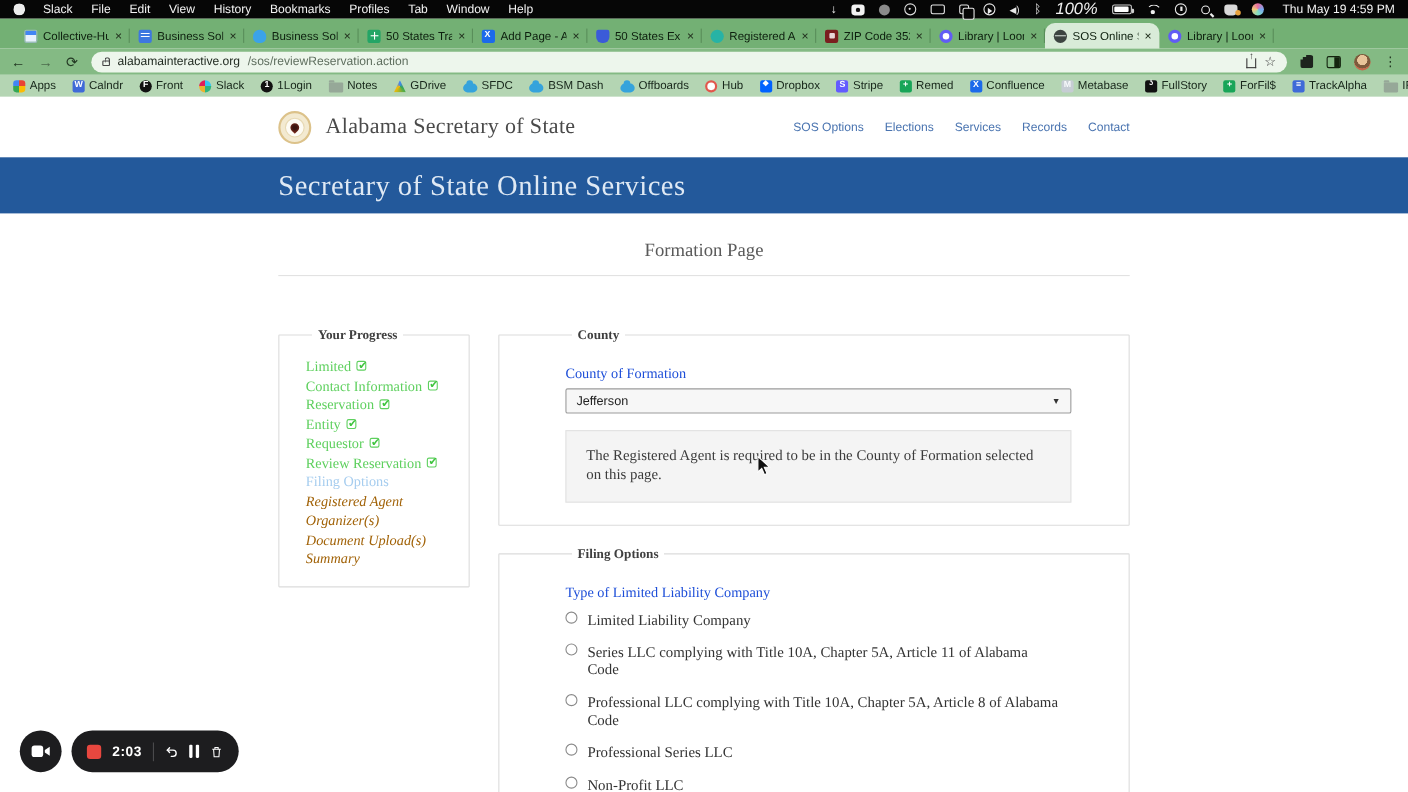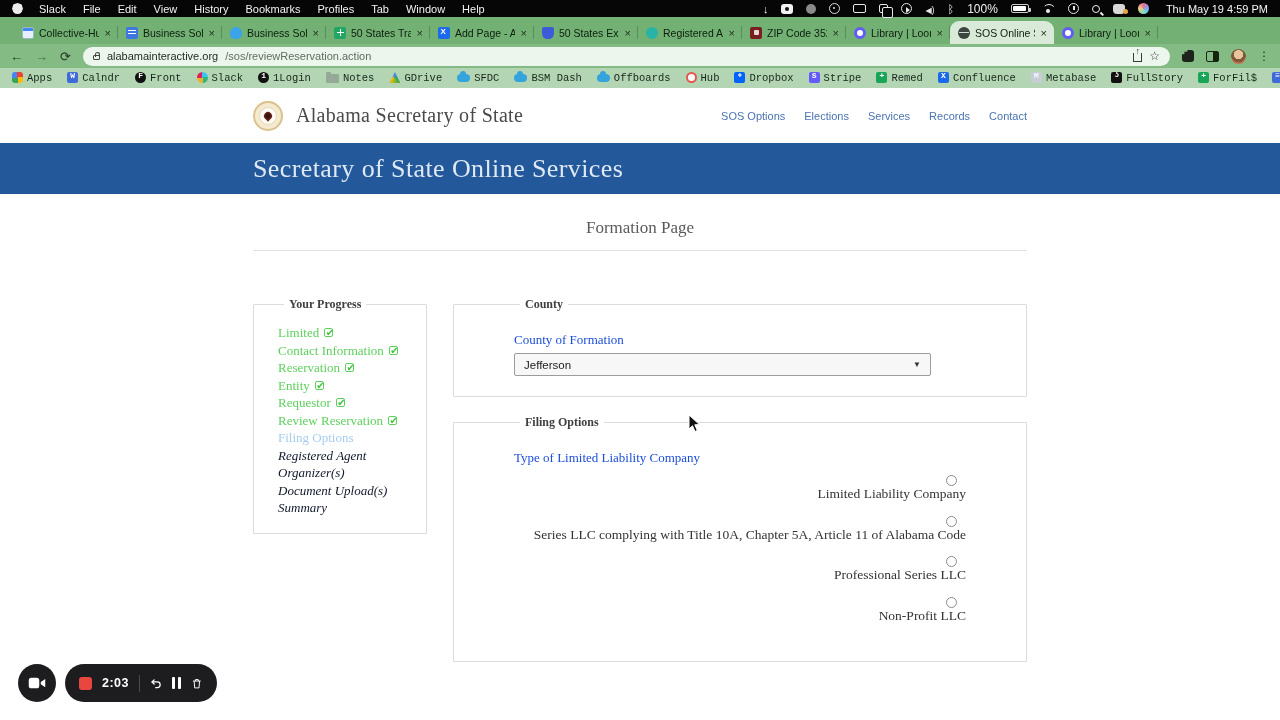--- a/index.html
+++ b/index.html
@@ -22,21 +22,21 @@
   .cd-icon { width:11px; height:11px; border-radius:50%; border:1.5px solid #ddd; }
   .cd-icon::after { content:""; position:absolute; left:3px; top:3px; width:2px; height:2px; background:#ddd; border-radius:50%; }
   .display-icon { width:13px; height:9px; border:1.5px solid #e8e8e8; border-radius:2px; }
   .copy-icon { width:9px; height:9px; border:1.5px solid #e8e8e8; border-radius:2px; }
   .copy-icon::after { content:""; position:absolute; left:2px; top:2px; width:9px; height:9px; border:1.5px solid #e8e8e8; border-radius:2px; background:#060606; }
   .play-icon { width:11px; height:11px; border-radius:50%; border:1.5px solid #e8e8e8; }
   .play-icon::after { content:""; position:absolute; left:3.5px; top:2.5px; border-left:4px solid #e8e8e8; border-top:3px solid transparent; border-bottom:3px solid transparent; }
   .volume-icon::before { content:"◀"; font-size:8px; color:#e8e8e8; }
   .volume-icon::after { content:")"; font-size:9px; color:#e8e8e8; }
   .bluetooth-icon::before { content:"ᛒ"; font-size:11px; color:#e8e8e8; }
-  .battery-label { font-size:12px; color:#f0f0f0; }
+  .battery-label { font-size:15px; color:#f0f0f0;font-style:italic; }
   .battery-icon { width:18px; height:9px; border:1px solid #cfcfcf; border-radius:2px; }
   .battery-icon::before { content:""; position:absolute; left:1px; top:1px; bottom:1px; width:13px; background:#fff; border-radius:1px; }
   .battery-icon::after { content:""; position:absolute; right:-3px; top:2.5px; width:2px; height:4px; background:#cfcfcf; border-radius:0 1px 1px 0; }
   .wifi-icon { width:13px; height:9px; overflow:hidden; }
   .wifi-icon::before { content:""; position:absolute; left:0.5px; top:0; width:12px; height:12px; border:1.8px solid #eee; border-radius:50%; clip-path:polygon(50% 50%,0 0,100% 0); }
   .wifi-icon::after { content:""; position:absolute; left:4.6px; top:5px; width:4px; height:4px; background:#eee; border-radius:50%; }
   .clockm-icon { width:11px; height:11px; border-radius:50%; border:1.5px solid #e8e8e8; }
   .clockm-icon::after { content:""; position:absolute; left:4.5px; top:2px; width:1.5px; height:4px; background:#e8e8e8; }
   .search-icon { width:8px; height:8px; border:1.5px solid #eee; border-radius:50%; }
   .search-icon::after { content:""; position:absolute; left:7px; top:7px; width:4px; height:1.6px; background:#eee; transform:rotate(45deg); }
@@ -87,21 +87,21 @@
   .share-icon::before { content:"↑"; position:absolute; left:1.2px; top:-7px; font-size:9px; color:#3a3a3a; }
   .star-icon { color:#3a3a3a; font-size:12px; }
   .ext-icon { width:12px; height:12px; background:#1d231d; border-radius:3px; clip-path:polygon(0 35%,20% 35%,20% 15%,45% 15%,45% 0,100% 0,100% 100%,0 100%); }
   .panel-icon { width:13px; height:11px; border:1.5px solid #14240f; border-radius:2px; position:relative; }
   .panel-icon::after { content:""; position:absolute; right:0; top:0; bottom:0; width:5px; background:#14240f; }
   .avatar { width:15px; height:15px; border-radius:50%; background:radial-gradient(circle at 50% 38%, #e8c49a 0 38%, #7d5a3c 40% 62%, #c46a4e 64%); }
   .menu-dots { font-size:12px; color:#233823; letter-spacing:0; }
 
   
   .bookmarks { height:20px; background:#b4d5b3; display:flex; align-items:center; padding:0 12px; gap:15px; font-size:10.5px; color:#17261a; }
-  .bm { display:flex; align-items:flex-start; gap:4px; white-space:nowrap;font-family:Liberation Mono, monospace; }
+  .bm { display:flex; align-items:flex-end; gap:4px; white-space:nowrap; }
   .bm-ic { width:11px; height:11px; border-radius:2px; position:relative; flex-shrink:0; display:inline-block; }
   .bm-ic::after { position:absolute; left:0; right:0; top:-1px; text-align:center; font-size:8px; font-weight:bold; color:#fff; }
   .ic-apps { background:conic-gradient(#ea4335 0 25%, #fbbc04 0 50%, #34a853 0 75%, #4285f4 0); border-radius:3px; }
   .ic-calndr { background:#3f6ad8; } .ic-calndr::after { content:"W"; }
   .ic-front { background:#111; border-radius:50%; } .ic-front::after { content:"F"; }
   .ic-slack { background:conic-gradient(#36c5f0 0 25%, #2eb67d 0 50%, #ecb22e 0 75%, #e01e5a 0); border-radius:50%; }
   .ic-1login { background:#111; border-radius:50%; } .ic-1login::after { content:"1"; }
   .ic-folder { width:13px; height:9px; background:#96a898; border-radius:1px; margin-top:2px; }
   .ic-folder::before { content:""; position:absolute; left:0; top:-2px; width:5px; height:2px; background:#96a898; border-radius:1px 1px 0 0; }
   .ic-gdrive { background:conic-gradient(#4285f4,#34a853,#fbbc04,#4285f4); clip-path:polygon(50% 0,100% 100%,0 100%); border-radius:0; }
@@ -137,36 +137,36 @@
 
   .columns { display:flex; gap:26px; margin-top:46px; align-items:flex-start; font-family:"Liberation Serif", serif; }
   fieldset { border:1px solid #dcdcdc; border-radius:1px; }
   legend { font-size:12px; font-weight:bold; color:#3f3f3f; padding:0 5px; margin-left:6px; font-family:"Liberation Serif", serif; }
 
   .progress-fs { width:174px; padding:8px 6px 16px 24px; flex-shrink:0; }
   .progress-list { list-style:none; margin-top:4px; }
   .progress-list li { font-size:13px; line-height:17.5px; white-space:nowrap; }
   li.done { color:#5ed05e; }
   li.current { color:#a6cdef; }
-  li.todo { color:#0f172a; font-style:italic; }
+  li.todo { color:#a16207; font-style:italic; }
   .check { display:none; width:9px; height:9px; border:1.5px solid #5ed05e; border-radius:2px; margin-left:5px; position:relative; vertical-align:0px; }
   .check.done { display:inline-block; }
   .check::after { content:"✔"; position:absolute; left:0.5px; top:-5px; font-size:10px; color:#3fc43f; }
 
   .right-col { flex:1; }
-  .county-fs { padding:12px 95px 20px 60px; margin-bottom:18px; }
+  .county-fs { padding:12px 52px 20px 60px; margin-bottom:18px; }
   .filing-fs { padding:12px 60px 24px 60px; }
   .red-label { display:block; font-size:13px; color:#1d4ed8; margin:8px 0 5px; }
   .select { width:100%; height:23px; background:#f7f7f7; border:1px solid #9c9c9c; border-radius:2px;
             display:flex; align-items:center; justify-content:space-between; padding:0 9px;
             font-family:"Liberation Sans", sans-serif; font-size:11.5px; color:#222; }
   .select .caret { font-size:8px; color:#333; }
   .note { margin-top:15px; background:#f4f4f4; border:1px solid #e2e2e2; padding:14px 18px 16px; font-size:13.5px; color:#3b3b3b; line-height:1.25; }
 
-  .radio-row { display:flex; align-items:flex-end; margin:9px 0 13.5px;flex-direction:column; }
+  .radio-row { display:flex; align-items:flex-start; margin:9px 0 13.5px; }
   .radio { width:11px; height:11px; border:1px solid #8a8a8a; border-radius:50%; margin-right:9px; flex-shrink:0; background:#fff; }
   .radio-label { font-size:13.5px; color:#333; }
 
   
   .cursor { position:absolute; left:688px; top:326px; z-index:60; pointer-events:none; }
 
   
   .recorder { position:absolute; left:18px; top:664px; display:flex; gap:9px; z-index:70; }
   .rec-cam { width:38px; height:38px; border-radius:50%; background:#1d1d1f; display:flex; align-items:center; justify-content:center; }
   .rec-pill { width:152px; height:38px; border-radius:19px; background:#1d1d1f; display:flex; align-items:center; padding:0 14px; gap:10px; }
@@ -454,37 +454,42 @@
 
       <div class="right-col">
 
         <fieldset class="county-fs">
           <legend>County</legend>
           <label class="red-label">County of Formation</label>
           <div class="select">
             <span>Jefferson</span>
             <span class="caret">▼</span>
           </div>
+          <div class="note">The Registered Agent is required to be in the County of Formation selected on this page.</div>
         </fieldset>
 
         <fieldset class="filing-fs">
           <legend>Filing Options</legend>
           <label class="red-label">Type of Limited Liability Company</label>
           <div>
 
               <div class="radio-row">
                 <span class="radio"></span>
                 <span class="radio-label">Limited Liability Company</span>
               </div>
 
               <div class="radio-row">
                 <span class="radio"></span>
                 <span class="radio-label">Series LLC complying with Title 10A, Chapter 5A, Article 11 of Alabama Code</span>
               </div>
 
+              <div class="radio-row">
+                <span class="radio"></span>
+                <span class="radio-label">Professional LLC complying with Title 10A, Chapter 5A, Article 8 of Alabama Code</span>
+              </div>
 
               <div class="radio-row">
                 <span class="radio"></span>
                 <span class="radio-label">Professional Series LLC</span>
               </div>
 
               <div class="radio-row">
                 <span class="radio"></span>
                 <span class="radio-label">Non-Profit LLC</span>
               </div>

